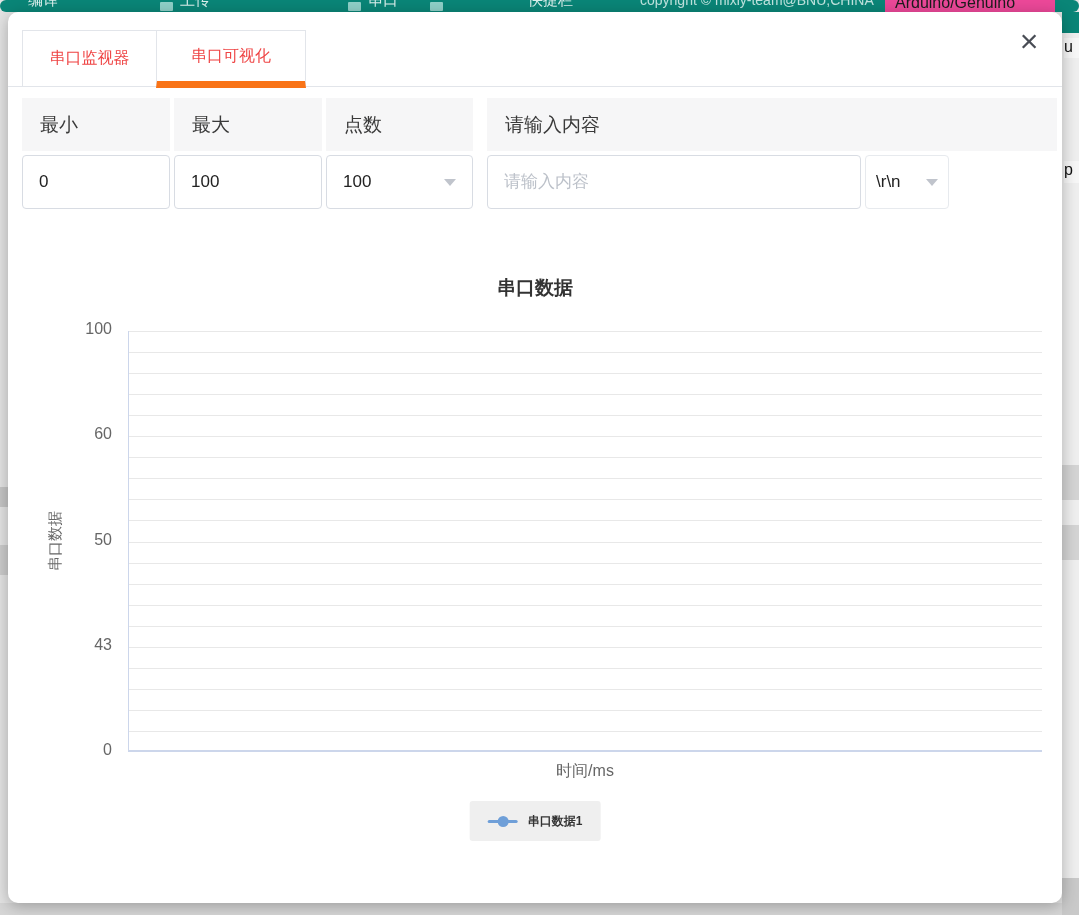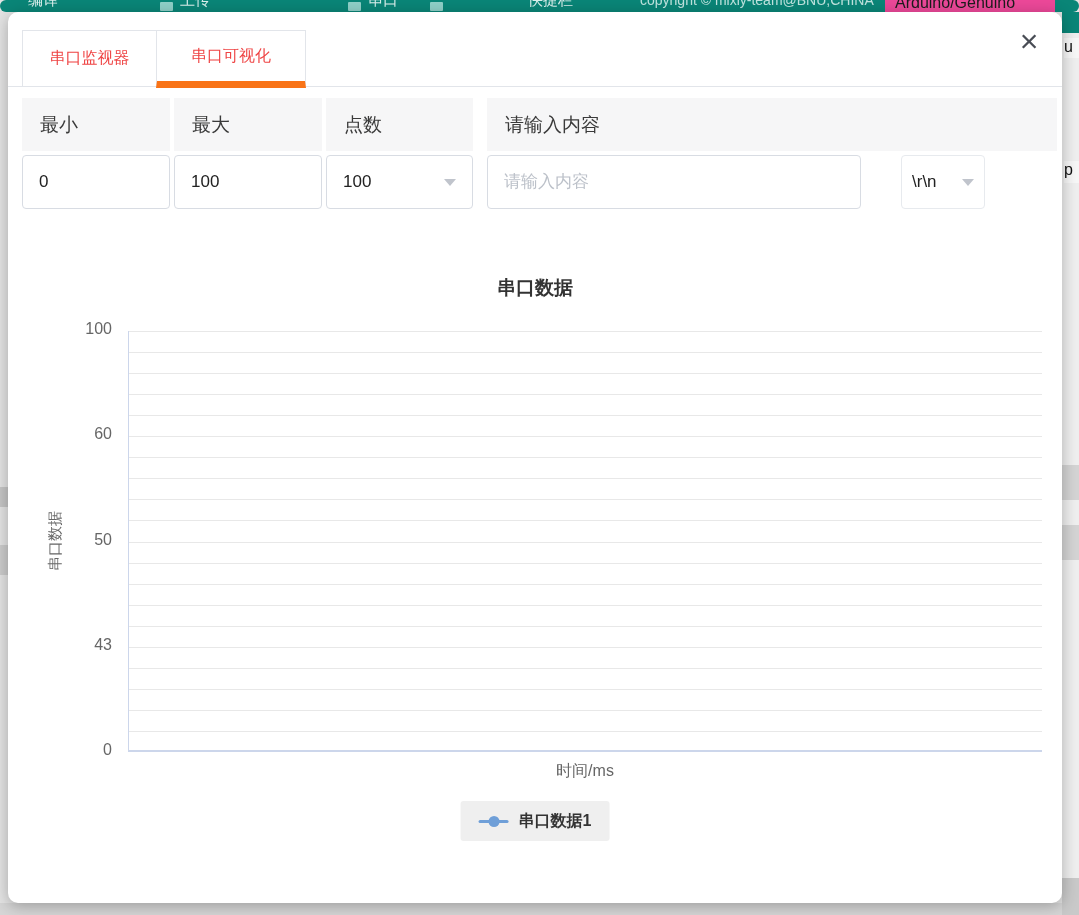--- a/index.html
+++ b/index.html
@@ -30,21 +30,21 @@
 
   .hcell { position:absolute; top:86px; height:53px; background:#f6f6f7; }
   .hcell span { display:block; padding-left:18px; line-height:53px; font-size:19px; color:#3a3a3a; }
   .inp { position:absolute; top:143px; height:54px; border:1px solid #d8dce3; border-radius:4px;
          background:#fff; font-size:17px; color:#222; padding:0 16px; outline:none;
          font-family:"Liberation Sans","DejaVu Sans",sans-serif; }
   .inp::placeholder { color:#bcc1c9; }
   .selbox { position:absolute; top:143px; height:54px; border:1px solid #d8dce3; border-radius:4px;
             background:#fff; font-size:17px; color:#222; display:flex; align-items:center;
             padding:0 16px; cursor:pointer; }
-  .selbox.light { border-color:#e7eaee;margin-left:36px; }
+  .selbox.light { border-color:#e7eaee; }
   .caret { width:0; height:0; border-left:6px solid transparent; border-right:6px solid transparent;
            border-top:7px solid #c0c4cc; margin-left:auto; }
   .send-btn { position:absolute; top:143px; left:945px; width:104px; height:54px; border:none; border-radius:4px;
               color:#fff; font-size:18px; cursor:pointer; font-family:inherit; }
 
   
   .chart { position:absolute; left:0; top:253px; width:1054px; height:600px; }
   .chart-title { position:absolute; top:10px; width:100%; text-align:center;
                  font-size:19px; font-weight:bold; color:#333; }
   .plot { position:absolute; left:120px; top:66px; width:914px; height:421px;
@@ -53,21 +53,21 @@
   .ytick { position:absolute; left:30px; width:74px; text-align:right; font-size:16px; color:#666; }
   .y-title { position:absolute; left:47px; top:276px; transform:translate(-50%,-50%) rotate(-90deg);
              font-size:15px; color:#666; white-space:nowrap; }
   .x-title { position:absolute; left:120px; width:914px; top:496px; text-align:center; font-size:16px; color:#666; }
   .legend { position:absolute; left:50%; transform:translateX(-50%); top:536px; height:40px;
             background:#efefef; border-radius:3px; display:flex; align-items:center;
             padding:0 18px; gap:10px; cursor:pointer; }
   .lg-marker { position:relative; width:30px; height:12px; }
   .lg-line { position:absolute; left:0; top:5px; width:30px; height:3px; border-radius:2px; }
   .lg-dot  { position:absolute; left:10px; top:1px; width:11px; height:11px; border-radius:50%; }
-  .lg-text { font-size:16px; font-weight:bold; color:#333; }
+  .lg-text { font-size:12px; font-weight:bold; color:#333; }
 </style>
 </head>
 <body>
 
 <div class="abs teal-bar" style="background-color: rgb(10, 133, 119); border-radius: 6px;">
   <span class="tb-item" style="left:28px">编译</span>
   <span class="tb-icon" style="left:160px"></span>
   <span class="tb-item" style="left:180px">上传</span>
   <span class="tb-icon" style="left:348px"></span>
   <span class="tb-item" style="left:368px">串口</span>

